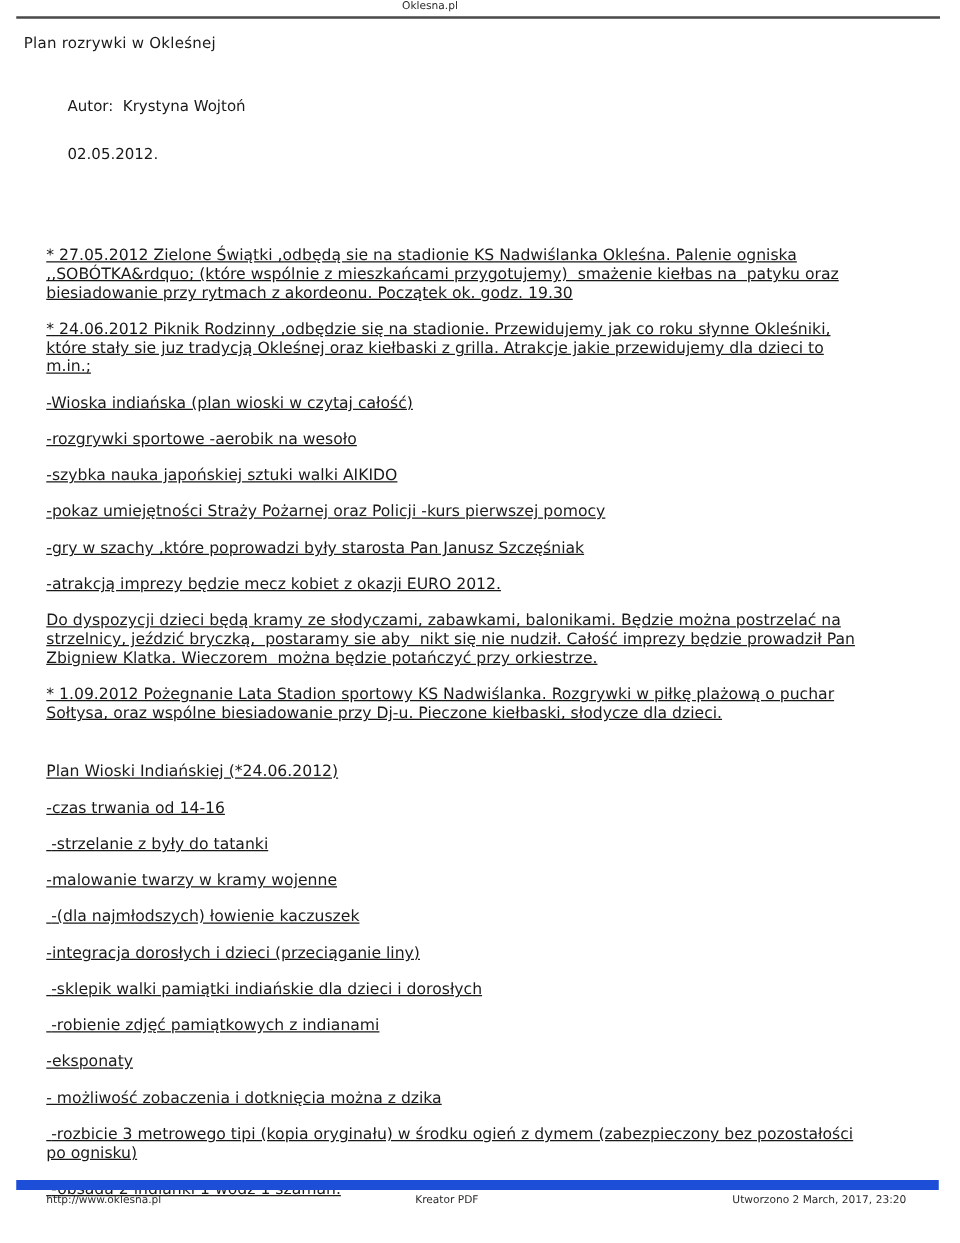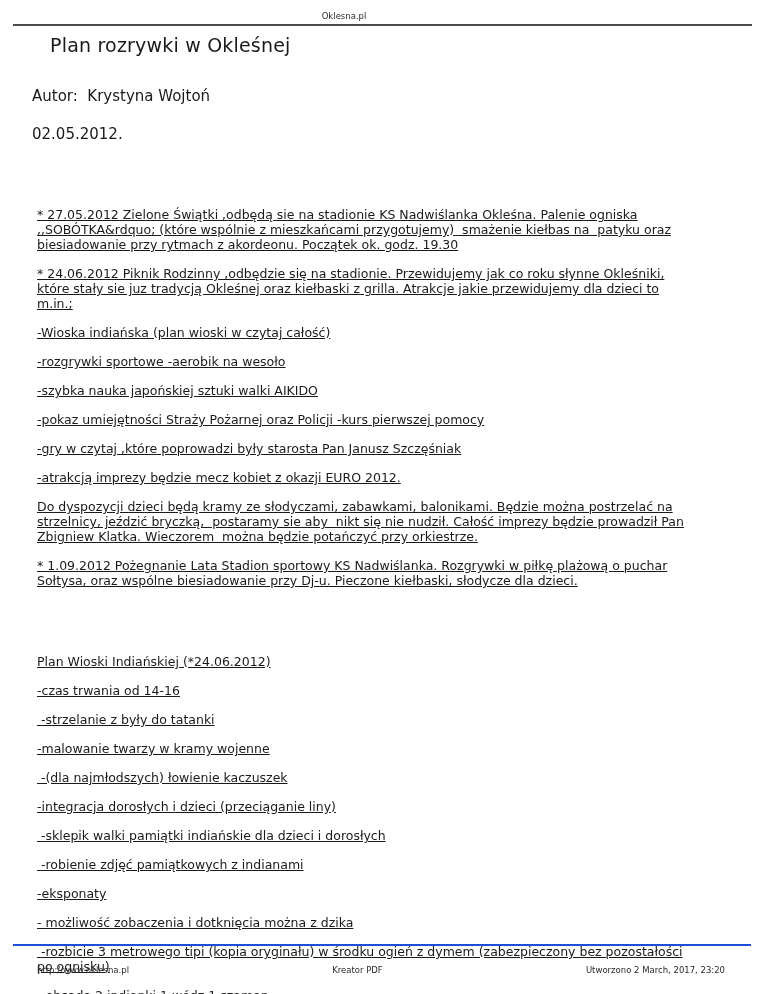--- a/index.html
+++ b/index.html
@@ -11,70 +11,69 @@
   }
   .page {
     position: relative;
     width: 768px;
     height: 994px;
     background: #ffffff;
     overflow: hidden;
   }
   
   .page-header {
-    padding-top: 11px;
   }
   .site-name {
     text-align: center;
     font-size: 8.5px;
     line-height: 10px;
     color: #2a2a2a;
     margin-right: 80px; 
   }
   .rule {
     height: 0;
     border-top: 2px solid #4a4a4a;
     margin: 3px 16px 0 13px;
   }
   
   .doc-title {
-    margin: 8px 30px 0 50px;
-    font-size: 19px;
+    margin: 8px 30px 0 19px;
+    font-size: 12px;
     line-height: 22px;
     font-weight: 400;
     letter-spacing: 0.2px;
   }
   .author-block {
-    margin: 9px 30px 0 32px;
-    font-size: 15px;
+    margin: 9px 30px 0 54px;
+    font-size: 12px;
     line-height: 12.5px;
     white-space: pre-wrap;
   }
   
   .content {
     margin: 42px 30px 0 37px;
     font-size: 12.5px;
     line-height: 15px;
   }
   .content p {
     margin: 0 0 14px 0;
     white-space: pre-wrap;
     text-decoration: underline;
   }
   .content p.gap-above {
-    margin-top: 66px;
+    margin-top: 32px;
   }
   
   .page-footer {
     position: absolute;
     left: 13px;
     right: 17px;
     top: 944px;
-    border-top: 2px solid #1d4ed8;
-    padding: 19px 26px 0 24px;
+    border-top: 8px solid #1d4ed8;
+    padding: 3px 26px 0 24px;
     display: flex;
     justify-content: space-between;
     font-size: 8.5px;
     line-height: 10px;
     color: #2a2a2a;
   }
   .page-footer .seg { white-space: nowrap; }
 </style>
 </head>
 <body>
@@ -97,21 +96,21 @@
     <p>* 27.05.2012 Zielone Świątki ,odbędą sie na stadionie KS Nadwiślanka Okleśna. Palenie ogniska
 ,,SOBÓTKA&amp;rdquo; (które wspólnie z mieszkańcami przygotujemy)  smażenie kiełbas na  patyku oraz
 biesiadowanie przy rytmach z akordeonu. Początek ok. godz. 19.30</p>
     <p>* 24.06.2012 Piknik Rodzinny ,odbędzie się na stadionie. Przewidujemy jak co roku słynne Okleśniki,
 które stały sie juz tradycją Okleśnej oraz kiełbaski z grilla. Atrakcje jakie przewidujemy dla dzieci to
 m.in.;</p>
     <p>-Wioska indiańska (plan wioski w czytaj całość)</p>
     <p>-rozgrywki sportowe -aerobik na wesoło</p>
     <p>-szybka nauka japońskiej sztuki walki AIKIDO</p>
     <p>-pokaz umiejętności Straży Pożarnej oraz Policji -kurs pierwszej pomocy</p>
-    <p>-gry w czytaj ,które poprowadzi były starosta Pan Janusz Szczęśniak</p>
+    <p>-gry w szachy ,które poprowadzi były starosta Pan Janusz Szczęśniak</p>
     <p>-atrakcją imprezy będzie mecz kobiet z okazji EURO 2012.</p>
     <p>Do dyspozycji dzieci będą kramy ze słodyczami, zabawkami, balonikami. Będzie można postrzelać na
 strzelnicy, jeździć bryczką,  postaramy sie aby  nikt się nie nudził. Całość imprezy będzie prowadził Pan
 Zbigniew Klatka. Wieczorem  można będzie potańczyć przy orkiestrze.</p>
     <p>* 1.09.2012 Pożegnanie Lata Stadion sportowy KS Nadwiślanka. Rozgrywki w piłkę plażową o puchar
 Sołtysa, oraz wspólne biesiadowanie przy Dj-u. Pieczone kiełbaski, słodycze dla dzieci.</p>
     <p class="gap-above">Plan Wioski Indiańskiej (*24.06.2012)</p>
     <p>-czas trwania od 14-16</p>
     <p> -strzelanie z były do tatanki</p>
     <p>-malowanie twarzy w kramy wojenne</p>

